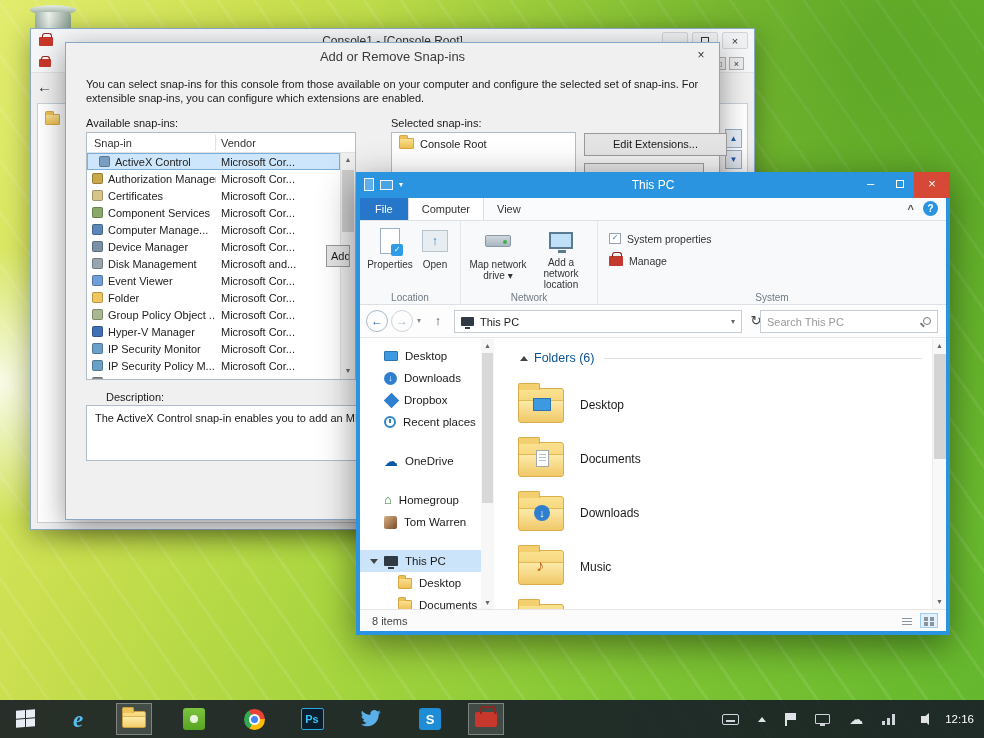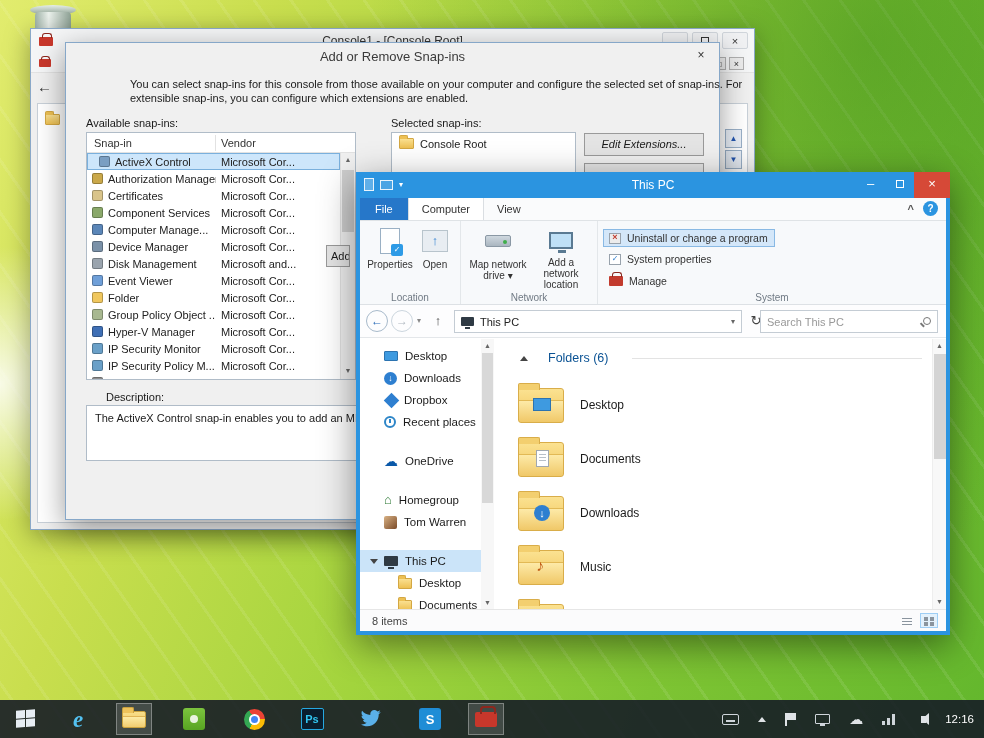--- a/index.html
+++ b/index.html
@@ -41,21 +41,21 @@
 .c-childbtns{position:absolute;right:10px;top:28px;display:flex;gap:3px;}
 .c-childbtns span{width:15px;height:13px;line-height:12px;text-align:center;font-size:9px;background:#ececec;border:1px solid #b0b0b0;color:#333;}
 .c-scrollbtns{position:absolute;right:12px;top:100px;width:17px;}
 .c-scrollbtns span{display:block;width:17px;height:19px;line-height:18px;text-align:center;background:#e8eef6;border:1px solid #9ab0c8;color:#2456b0;font-size:8px;margin-bottom:2px;}
 
 
 .dialog{position:absolute;left:65px;top:42px;width:655px;height:478px;background:#f0f0f0;border:1px solid #86a7c8;box-shadow:0 8px 28px rgba(0,0,0,.4);}
 .dialog-title{position:relative;height:26px;}
 .dialog-title .ttext{position:absolute;left:0;right:0;top:6px;text-align:center;font-size:13px;color:#3a3a3a;}
 .dialog-close{position:absolute;right:3px;top:3px;width:30px;height:20px;line-height:19px;text-align:center;font-size:12px;color:#333;}
-.dialog-instr{position:absolute;left:20px;top:34px;width:614px;line-height:14px;color:#1a1a1a;margin-left:44px;}
+.dialog-instr{position:absolute;left:20px;top:34px;width:614px;line-height:14px;color:#1a1a1a;}
 .dlabel{position:absolute;color:#1a1a1a;}
 .snap-list{position:absolute;left:20px;top:89px;width:270px;height:248px;background:#fff;border:1px solid #b0bcc8;}
 .snap-head{position:relative;height:20px;border-bottom:1px solid #e2e2e2;color:#333;}
 .snap-head .c1{position:absolute;left:7px;top:4px;}
 .snap-head .c2{position:absolute;left:134px;top:4px;}
 .snap-head .hdiv{position:absolute;left:128px;top:2px;width:1px;height:16px;background:#e2e2e2;}
 .snap-rows{position:absolute;left:0;top:20px;right:15px;bottom:0;overflow:hidden;}
 .srow{position:relative;height:17px;display:flex;align-items:center;padding-left:5px;}
 .srow .sic{flex:none;width:11px;height:11px;border-radius:2px;margin-right:5px;border:1px solid rgba(0,0,0,.25);}
 .srow .sname{white-space:nowrap;overflow:hidden;max-width:108px;}
@@ -65,21 +65,21 @@
 .ic4{background:#5b86b8;} .ic5{background:#7a91a8;} .ic6{background:#9aa4ae;} .ic7{background:#6f9fd8;}
 .ic8{background:#f0c75e;} .ic9{background:#a8b890;} .ic10{background:#3f6fb5;} .ic11{background:#6aa0c8;}
 .ic12{background:#6aa0c8;} .ic13{background:#8f8f8f;}
 .snap-scroll{position:absolute;right:0;top:20px;bottom:0;width:15px;background:#f0f0f0;border-left:1px solid #e0e0e0;}
 .sb-arrow{display:block;width:100%;height:15px;line-height:14px;text-align:center;font-size:7px;color:#666;}
 .sb-up{position:absolute;top:0;left:0;}
 .sb-dn{position:absolute;bottom:0;left:0;}
 .sb-thumb{position:absolute;left:1px;top:17px;width:12px;height:62px;background:#cdcdcd;}
 .dbtn{position:absolute;background:#e4e4e4;border:1px solid #9a9a9a;text-align:center;line-height:21px;color:#1a1a1a;}
 .add-frag{left:260px;top:202px;width:24px;height:22px;overflow:hidden;text-align:left;padding-left:4px;white-space:nowrap;}
-.btn-editext{left:518px;top:90px;width:120px;height:23px;font-style:italic;}
+.btn-editext{left:518px;top:90px;width:143px;height:23px;}
 .btn-remove{left:518px;top:120px;width:120px;height:23px;}
 .sel-box{position:absolute;left:325px;top:89px;width:185px;height:96px;background:#fff;border:1px solid #b0bcc8;padding:5px 7px;display:flex;align-items:flex-start;gap:6px;}
 .desc-box{position:absolute;left:20px;top:362px;width:614px;height:56px;background:#fff;border:1px solid #b0bcc8;padding:6px 8px;color:#1a1a1a;}
 
 
 .explorer{position:absolute;left:356px;top:172px;width:594px;height:463px;background:#2b94e0;box-shadow:0 10px 34px rgba(0,0,0,.45);}
 .ex-title{position:relative;height:26px;color:#fff;}
 .qat{position:absolute;left:8px;top:6px;display:flex;align-items:center;gap:6px;}
 .q1{width:10px;height:13px;border:1px solid #eaf4fc;background:rgba(255,255,255,.25);}
 .q2{width:13px;height:10px;border:1px solid #eaf4fc;background:rgba(255,255,255,.15);}
@@ -163,21 +163,21 @@
 .n-home{color:#2d7a35;font-size:13px;font-weight:bold;line-height:12px;}
 .n-user{width:13px;height:13px;border-radius:2px;background:linear-gradient(135deg,#d8b184,#7a4a28);}
 .n-pc{width:14px;height:10px;background:#2f3a44;border-radius:1px;position:relative;}
 .n-pc::after{content:"";position:absolute;left:4px;bottom:-3px;width:6px;height:2px;background:#2f3a44;}
 .n-folder{width:14px;height:11px;background:linear-gradient(#fae091,#edc053);border:1px solid #d3a743;border-radius:1px;position:relative;}
 .n-folder::before{content:"";position:absolute;left:-1px;top:-4px;width:6px;height:3px;background:#edc053;border:1px solid #d3a743;border-bottom:none;border-radius:2px 2px 0 0;}
 .sscroll{position:absolute;right:0;top:0;bottom:0;width:13px;background:#f7f7f7;}
 .sscroll .sb-arrow{height:13px;line-height:13px;}
 .sscroll .thumb{position:absolute;left:1px;top:14px;width:11px;height:150px;background:#d8d8d8;}
 .main{position:relative;flex:1;}
-.fheader{position:absolute;left:26px;right:24px;top:12px;display:flex;align-items:center;gap:20px;}
+.fheader{position:absolute;left:26px;right:24px;top:12px;display:flex;align-items:center;gap:6px;}
 .ftri{width:0;height:0;border-left:4px solid transparent;border-right:4px solid transparent;border-bottom:5px solid #444;}
 .ftext{color:#0b5394;font-size:12.5px;white-space:nowrap;}
 .fline{flex:1;height:1px;background:#e3e3e3;margin-left:4px;}
 .ftile{position:absolute;left:24px;width:280px;height:44px;display:flex;align-items:center;gap:16px;}
 .fname{font-size:12px;color:#1b1b1b;}
 .bigfolder{position:relative;width:46px;height:35px;background:linear-gradient(#fbe291,#efc35a);border:1px solid #d9ad49;border-radius:2px 3px 3px 3px;flex:none;}
 .bigfolder::before{content:"";position:absolute;left:-1px;top:-6px;width:20px;height:6px;background:#f3cf6f;border:1px solid #d9ad49;border-bottom:none;border-radius:2px 2px 0 0;}
 .bigfolder::after{content:"";position:absolute;left:0;right:0;bottom:0;height:21px;background:linear-gradient(#fdeaa8,#f0c868);border-top:1px solid #e2b955;border-radius:0 0 3px 3px;}
 .fdec{position:absolute;z-index:2;}
 .d-desktop{left:14px;top:9px;width:18px;height:13px;background:#3e9ae0;border:1px solid #2c73b0;}
@@ -440,24 +440,20 @@
           <div class="bigbtn w62">
             <span class="ricobox">
                 <span class="i-netloc"></span>
               </span>
             <span class="blabel">Add a network location</span>
           </div>
           <span class="glabel">Network</span>
         </div>
         <div class="rgroup" style="flex:1;border-right:none;">
           <div class="sysstack">
-            <div class="smallbtn hl">
-              <span class="i-uninst"></span>
-              <span>Uninstall or change a program</span>
-            </div>
             <div class="smallbtn">
               <span class="i-sysprop"></span>
               <span>System properties</span>
             </div>
             <div class="smallbtn">
               <span class="i-manage"></span>
               <span>Manage</span>
             </div>
           </div>
           <span class="glabel">System</span>

